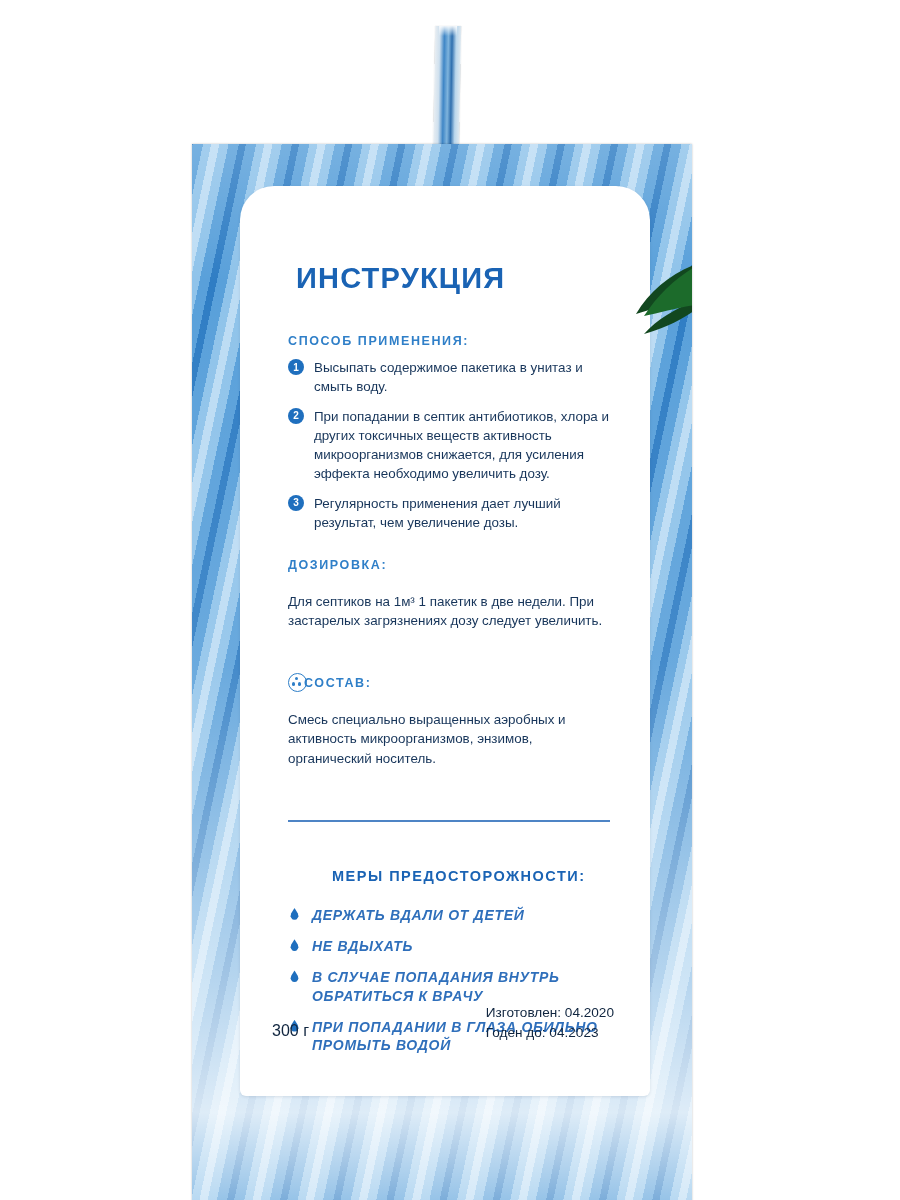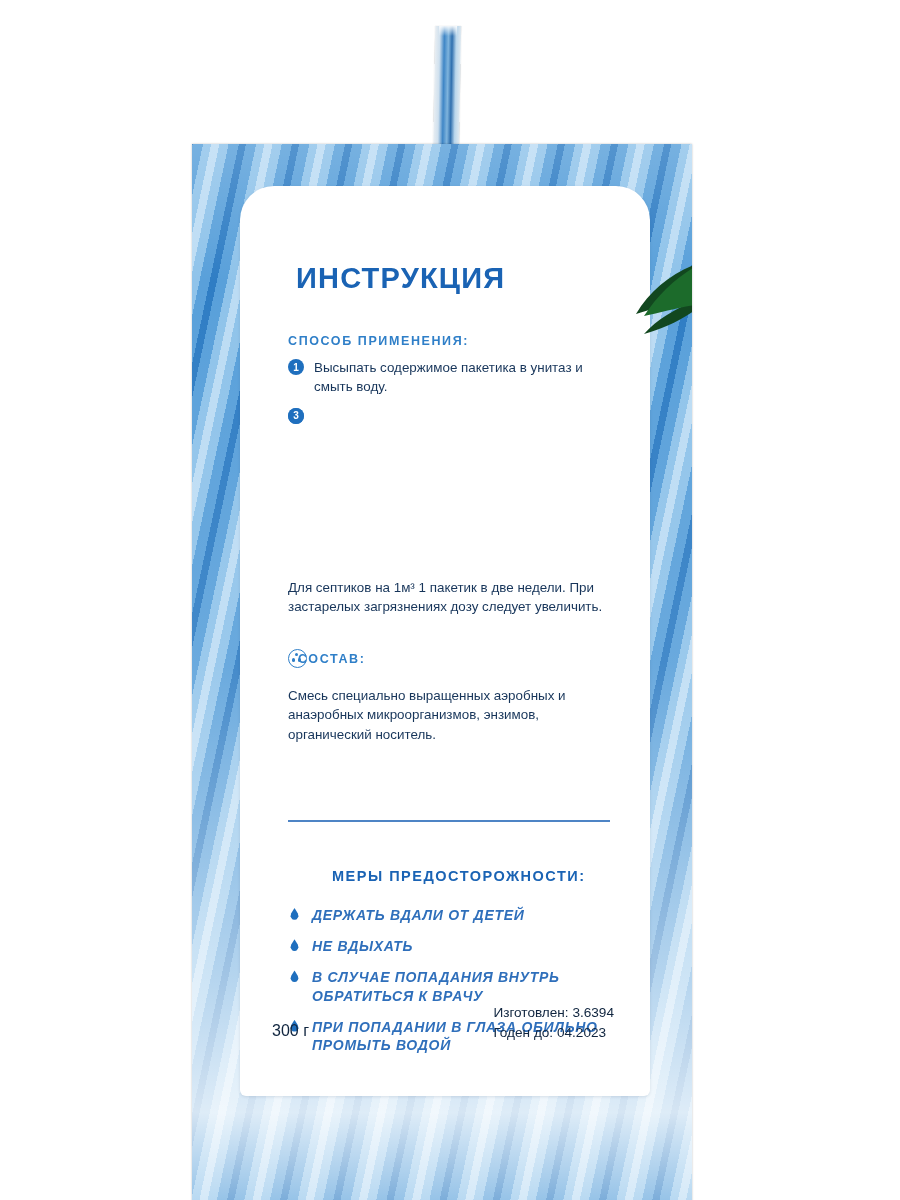--- a/index.html
+++ b/index.html
@@ -194,21 +194,22 @@
     align-items: center;
     justify-content: center;
   }
 
   .plain-para {
     margin-top: 20px;
   }
 
   .compose-head {
     position: relative;
-    padding-left: 10px;
+    padding-left: 16px;
+    margin-top: 24px;
   }
   .compose-icon {
     position: absolute;
     left: 0;
     top: -3px;
     width: 17px;
     height: 17px;
     border: 1.4px solid #2f7fc8;
     border-radius: 50%;
   }
@@ -316,56 +317,59 @@
 
       <div class="block" style="top:148px;">
         <div class="section-head">СПОСОБ ПРИМЕНЕНИЯ:</div>
         <ul class="numlist">
           <li>
             <span class="bullet-num">1</span>
             <span class="body-text">Высыпать содержимое пакетика в унитаз и смыть воду.</span>
           </li>
           <li>
             <span class="bullet-num">2</span>
+            <span class="body-text">При попадании в септик антибиотиков, хлора и других токсичных веществ активность микроорганизмов снижается, для усиления эффекта необходимо увеличить дозу.</span>
           </li>
           <li>
             <span class="bullet-num">3</span>
+            <span class="body-text">Регулярность применения дает лучший результат, чем увеличение дозы.</span>
           </li>
         </ul>
       </div>
 
       <div class="block" style="top:372px;">
+        <div class="section-head">ДОЗИРОВКА:</div>
         <div class="body-text plain-para">Для септиков на 1м³ 1 пакетик в две недели. При застарелых загрязнениях дозу следует увеличить.</div>
       </div>
 
       <div class="block" style="top:466px;">
         <div class="section-head compose-head">
           <span class="compose-icon">
               <i></i>
               <i></i>
               <i></i>
             </span>
           <span>СОСТАВ:</span>
         </div>
-        <div class="body-text plain-para">Смесь специально выращенных аэробных и анаэробных микроорганизмов, энзимов, органический носитель.</div>
+        <div class="body-text plain-para">Смесь специально выращенных аэробных и активность микроорганизмов, энзимов, органический носитель.</div>
       </div>
 
       <div class="divider" style="top:634px;"></div>
 
       <div class="warn-head" style="top:682px;margin-left:44px;">МЕРЫ ПРЕДОСТОРОЖНОСТИ:</div>
 
       <ul class="warn-list" style="top:720px;">
         <li><span class="drop"></span><span>ДЕРЖАТЬ ВДАЛИ ОТ ДЕТЕЙ</span></li>
         <li><span class="drop"></span><span>НЕ ВДЫХАТЬ</span></li>
         <li><span class="drop"></span><span>В СЛУЧАЕ ПОПАДАНИЯ ВНУТРЬ ОБРАТИТЬСЯ К ВРАЧУ</span></li>
         <li><span class="drop"></span><span>ПРИ ПОПАДАНИИ В ГЛАЗА ОБИЛЬНО ПРОМЫТЬ ВОДОЙ</span></li>
       </ul>
 
       <div class="weight">300 г</div>
 
       <div class="dates">
-        <div>Изготовлен: 3.6394</div>
+        <div>Изготовлен: 04.2020</div>
         <div>Годен до: 04.2023</div>
       </div>
 
     </div>
   </div>
 </div>
 
 </body></html>

